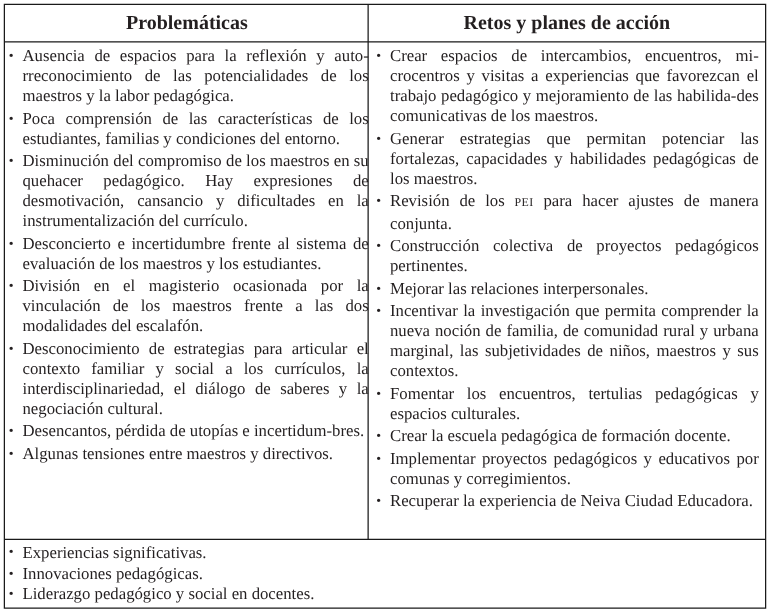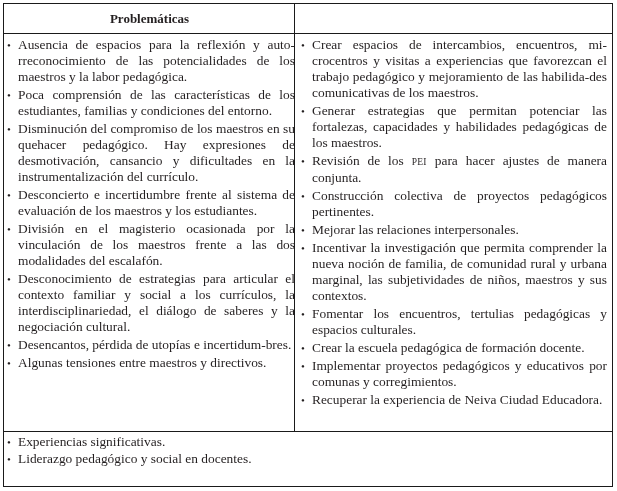--- a/index.html
+++ b/index.html
@@ -1,40 +1,41 @@
 <!DOCTYPE html>
 <html><head>
 <meta charset="utf-8">
 <style>
   html, body { margin: 0; padding: 0; background: #ffffff; }
   body { width: 617px; height: 491px; position: relative; overflow: hidden;
          font-family: "Liberation Serif", "DejaVu Serif", serif; color: #231f20; }
   .tbl { position: absolute; left: 3px; top: 3px; width: 610px; height: 484px;
          border: 1.3px solid #1a1a1a; box-sizing: border-box; }
   .hdr { position: absolute; top: 0; height: 29px; display: flex; align-items: center;
-         justify-content: center; font-weight: bold; font-size: 13px; }
+         justify-content: center; font-weight: bold; font-size: 16px; }
   .hdr.left { left: 0; width: 291px; }
   .hdr.right { left: 291px; right: 0; }
   .hline { position: absolute; left: 0; right: 0; height: 0; border-top: 1.3px solid #1a1a1a; }
   .vline { position: absolute; width: 0; border-left: 1.3px solid #1a1a1a; }
   .col { position: absolute; top: 33px; font-size: 13.4px; line-height: 16px; }
   .col.left { left: 3px; width: 288px; }
   .col.right { left: 300px; width: 306px; }
   ul { list-style: none; margin: 0; padding: 0; }
   li { position: relative; padding-left: 11px; margin-bottom: 2px; text-align: justify; }
   li::before { content: "\2022"; position: absolute; left: 0; top: 0; font-size: 11px; }
   .sc { font-size: 9.5px; letter-spacing: 0.3px; }
   .bp { position: absolute; left: 4px; top: 433px; font-size: 13.4px; line-height: 16.5px; }
   .bp li { padding-left: 11px; margin-bottom: 0; font-family: Liberation Serif, serif; }
 </style>
 </head>
 <body>
 
 <div class="tbl">
   <div class="hdr left">Problemáticas</div>
+  <div class="hdr right">Retos y planes de acción</div>
   <div class="hline" style="top:29px"></div>
   <div class="vline" style="left:290px; top:0; height:428px"></div>
   <div class="hline" style="top:427px"></div>
 
   <div class="col right" style="left:297px">
     <ul>
       <li>Crear espacios de intercambios, encuentros, mi-crocentros y visitas a experiencias que favorezcan el trabajo pedagógico y mejoramiento de las habilida-des comunicativas de los maestros.</li>
       <li>Generar estrategias que permitan potenciar las fortalezas, capacidades y habilidades pedagógicas de los maestros.</li>
       <li><span>Revisión de los </span><span class="sc">PEI</span><span> para hacer ajustes de manera conjunta.</span></li>
       <li>Construcción colectiva de proyectos pedagógicos pertinentes.</li>
@@ -56,16 +57,17 @@
       <li>División en el magisterio ocasionada por la vinculación de los maestros frente a las dos modalidades del escalafón.</li>
       <li>Desconocimiento de estrategias para articular el contexto familiar y social a los currículos, la interdisciplinariedad, el diálogo de saberes y la negociación cultural.</li>
       <li>Desencantos, pérdida de utopías e incertidum-bres.</li>
       <li>Algunas tensiones entre maestros y directivos.</li>
     </ul>
   </div>
 
   <div class="bp" style="left:3px; top:430px">
     <ul>
       <li>Experiencias significativas.</li>
+      <li>Innovaciones pedagógicas.</li>
       <li>Liderazgo pedagógico y social en docentes.</li>
     </ul>
   </div>
 </div>
 
 </body></html>

